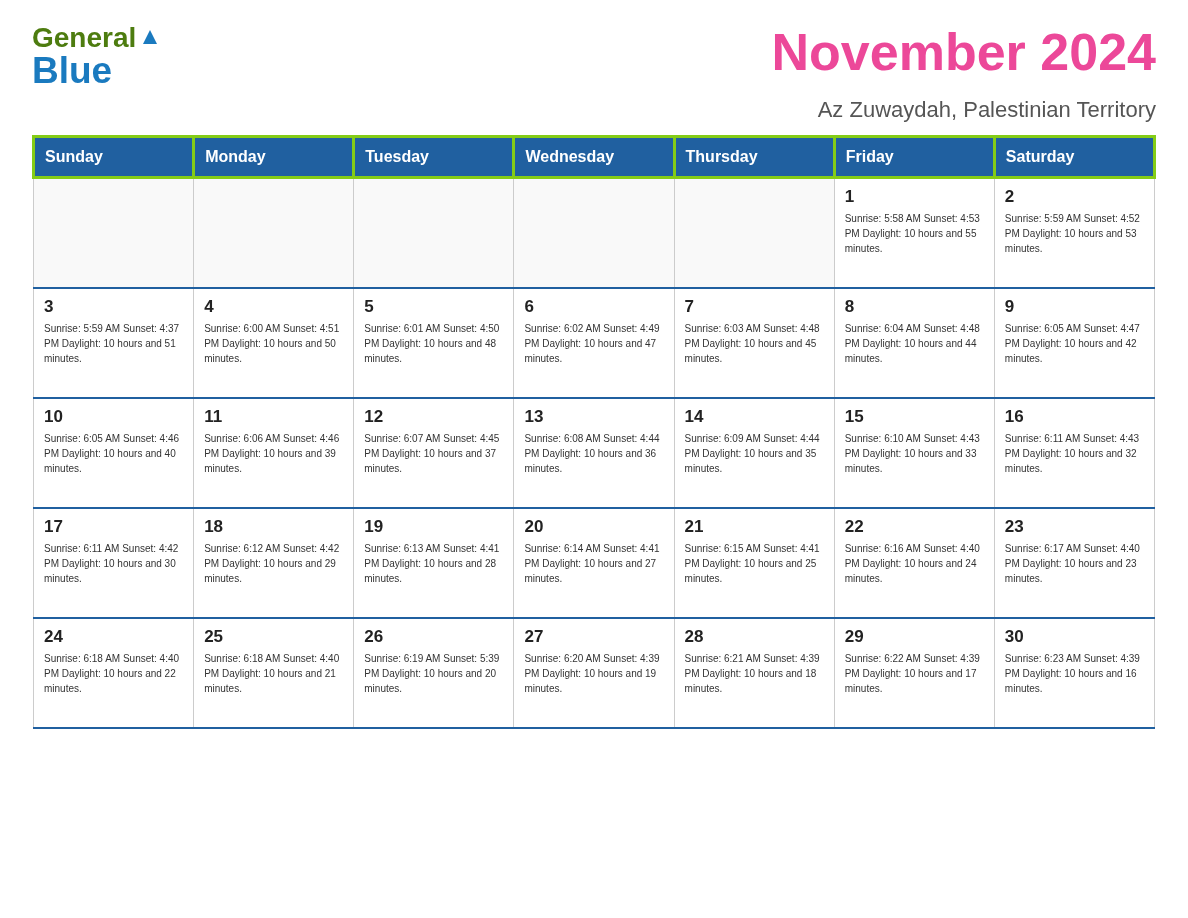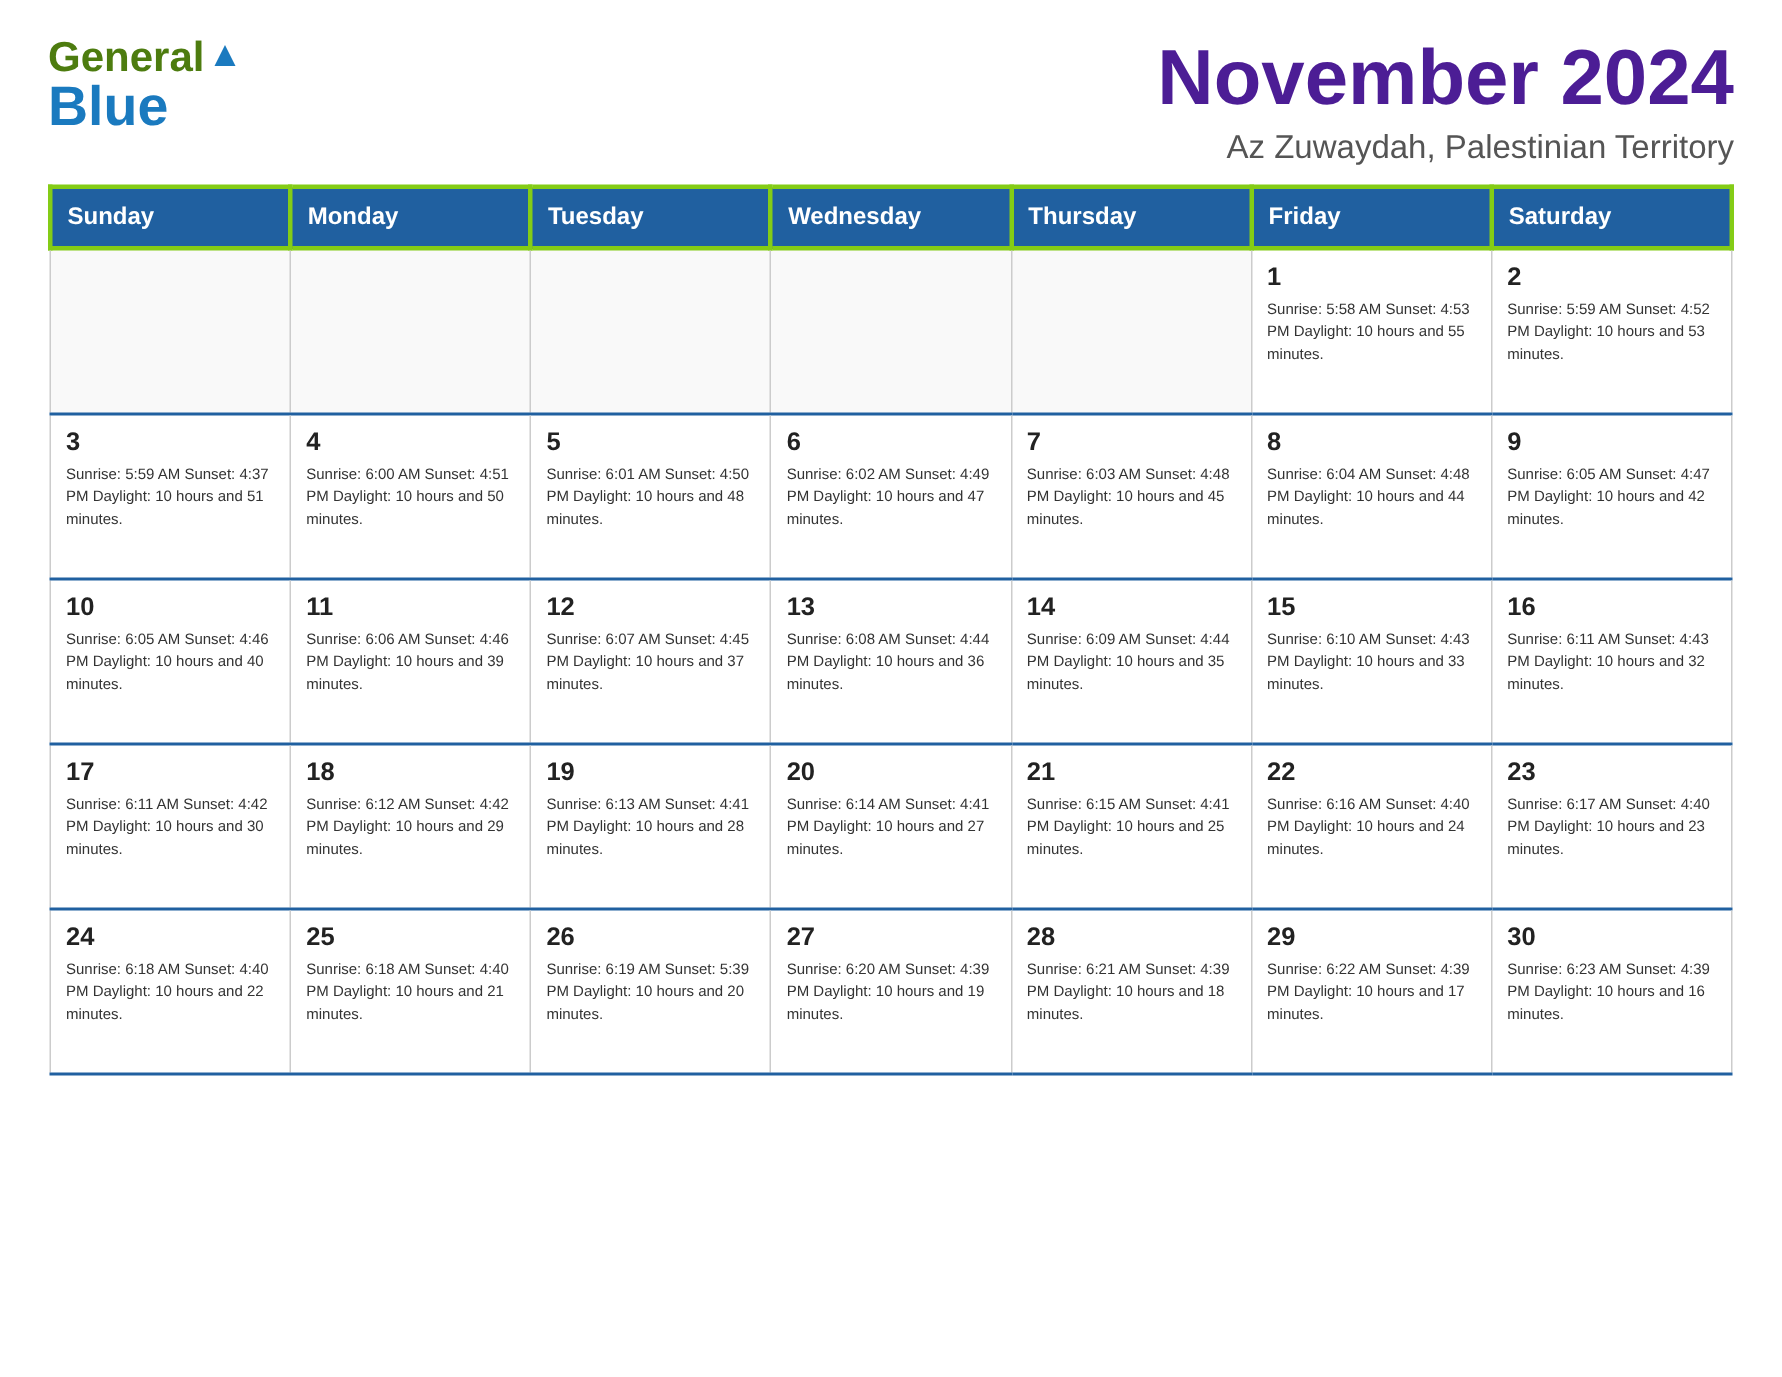--- a/index.html
+++ b/index.html
@@ -34,27 +34,27 @@
       line-height: 1;
       display: flex;
       align-items: center;
     }
     .title-block {
       text-align: right;
     }
     .month-title {
       font-size: 52px;
       font-weight: bold;
-      color: #4c1d95;
+      color: #ec4899;
       line-height: 1.1;
     }
     .location {
       font-size: 22px;
       color: #555;
-      margin-top: 4px;
+      margin-top: 16px;
     }
     .calendar {
       width: 100%;
       border-collapse: collapse;
       margin-top: 8px;
     }
     .calendar th {
       background-color: #2060a0;
       color: #fff;
       font-size: 16px;

